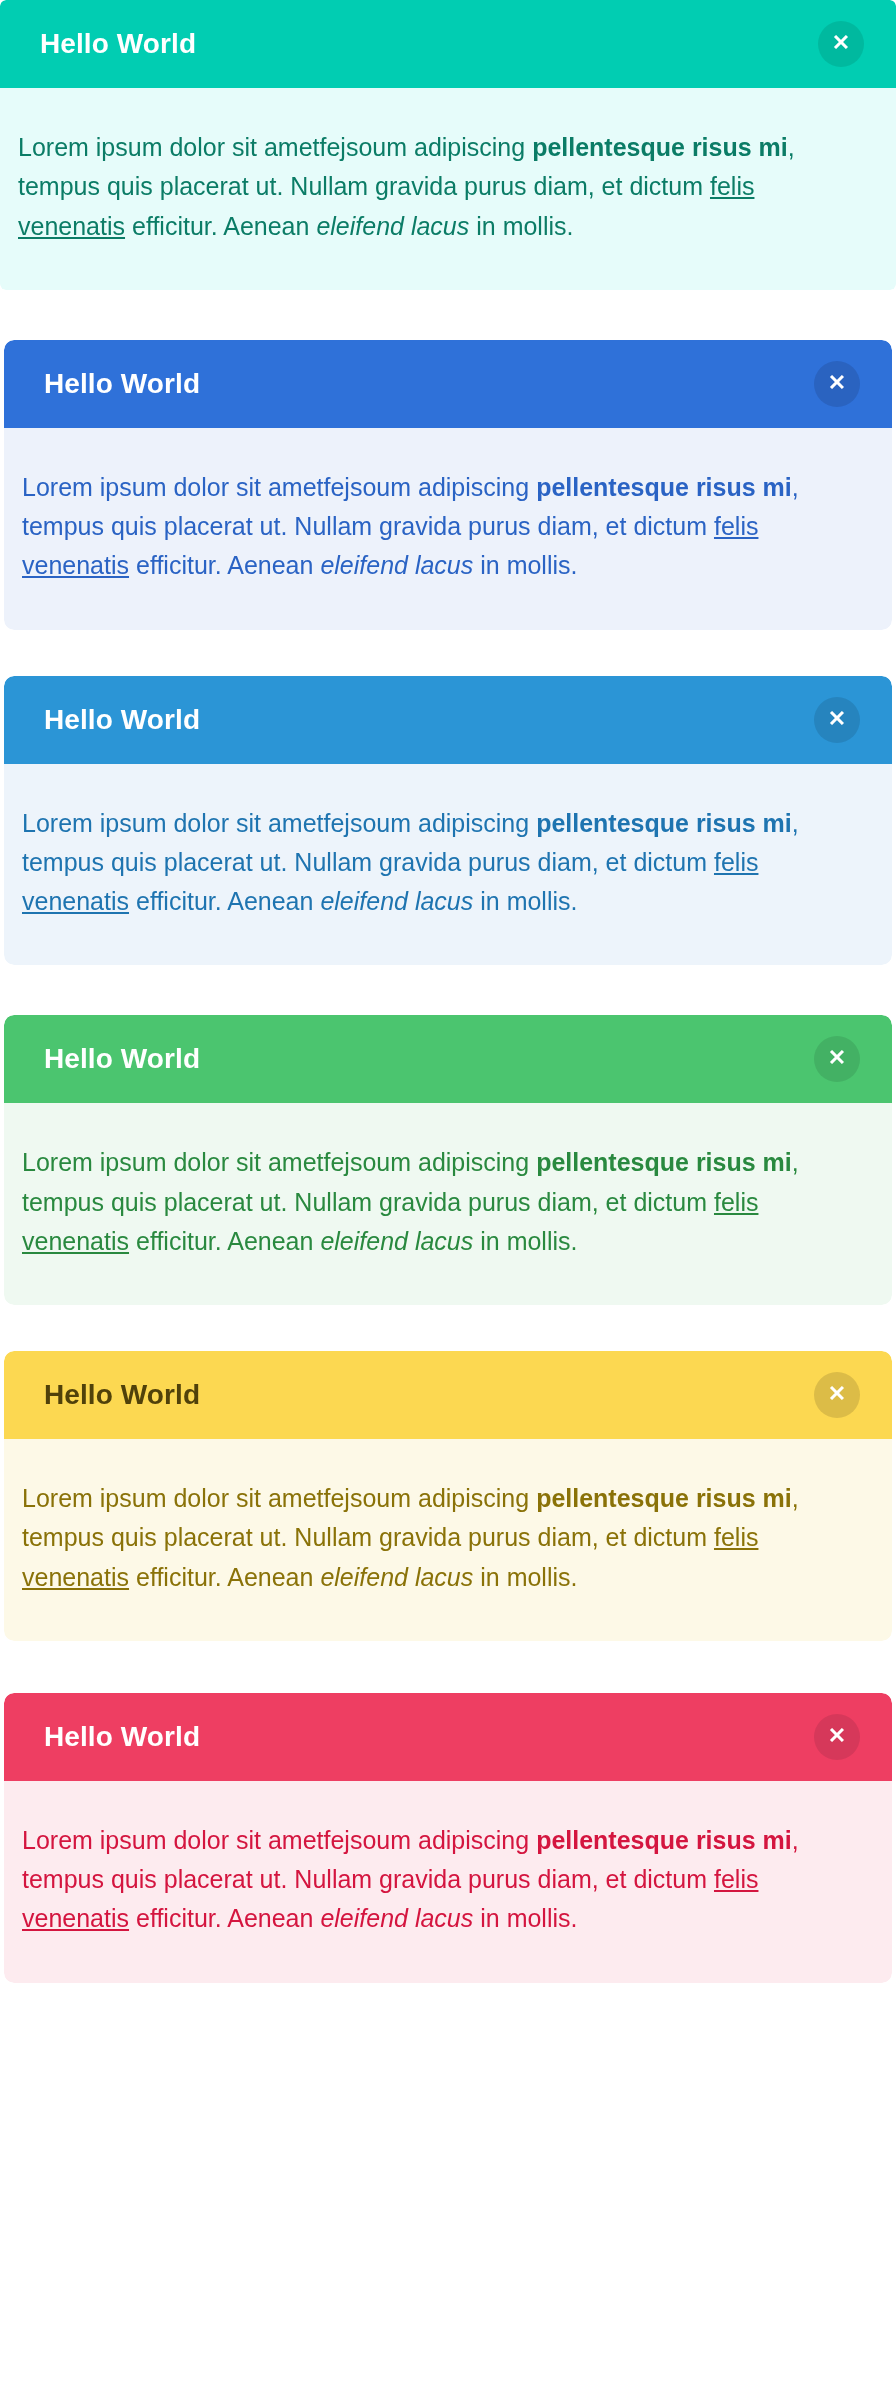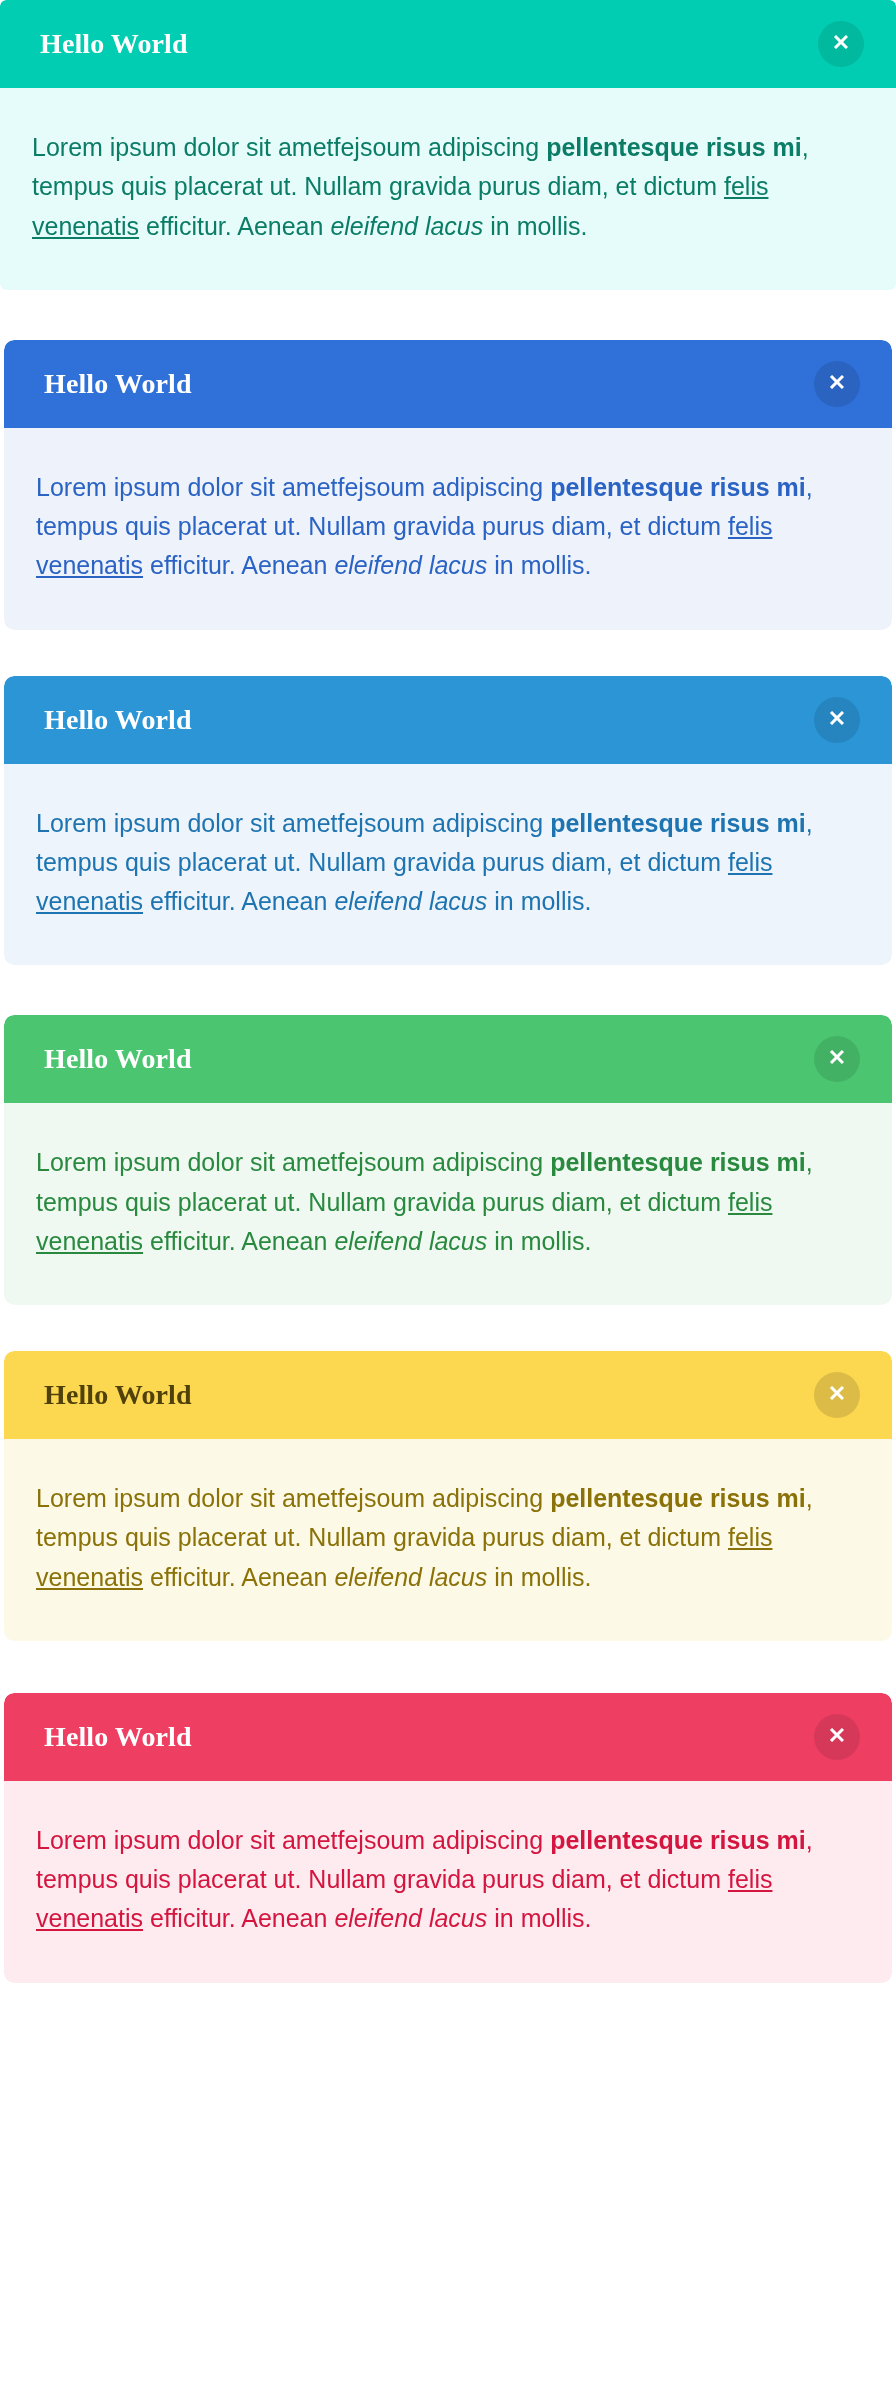--- a/index.html
+++ b/index.html
@@ -47,21 +47,20 @@
     border-top-right-radius: inherit;
   }
 
   .card-title {
     font-size: 28px;
     font-weight: bold;
     letter-spacing: 0.1px;
     line-height: 1;
     margin: 0;
     flex: 1 1 auto;
-    font-family: Liberation Serif, serif;
   }
 
   .close-btn {
     flex: 0 0 auto;
     width: 46px;
     height: 46px;
     border: none;
     border-radius: 50%;
     display: flex;
     align-items: center;
@@ -72,21 +71,21 @@
   }
   .close-btn .x-glyph {
     font-size: 22px;
     font-weight: bold;
     line-height: 1;
     display: block;
     transform: translateY(-1px);
   }
 
   .card-body {
-    padding: 40px 40px 44px 32px;
+    padding: 40px 40px 44px 18px;
     border-bottom-left-radius: inherit;
     border-bottom-right-radius: inherit;
   }
 
   .card-body p {
     margin: 0;
     font-size: 25px;
     line-height: 1.57;
     max-width: 820px;
   }

